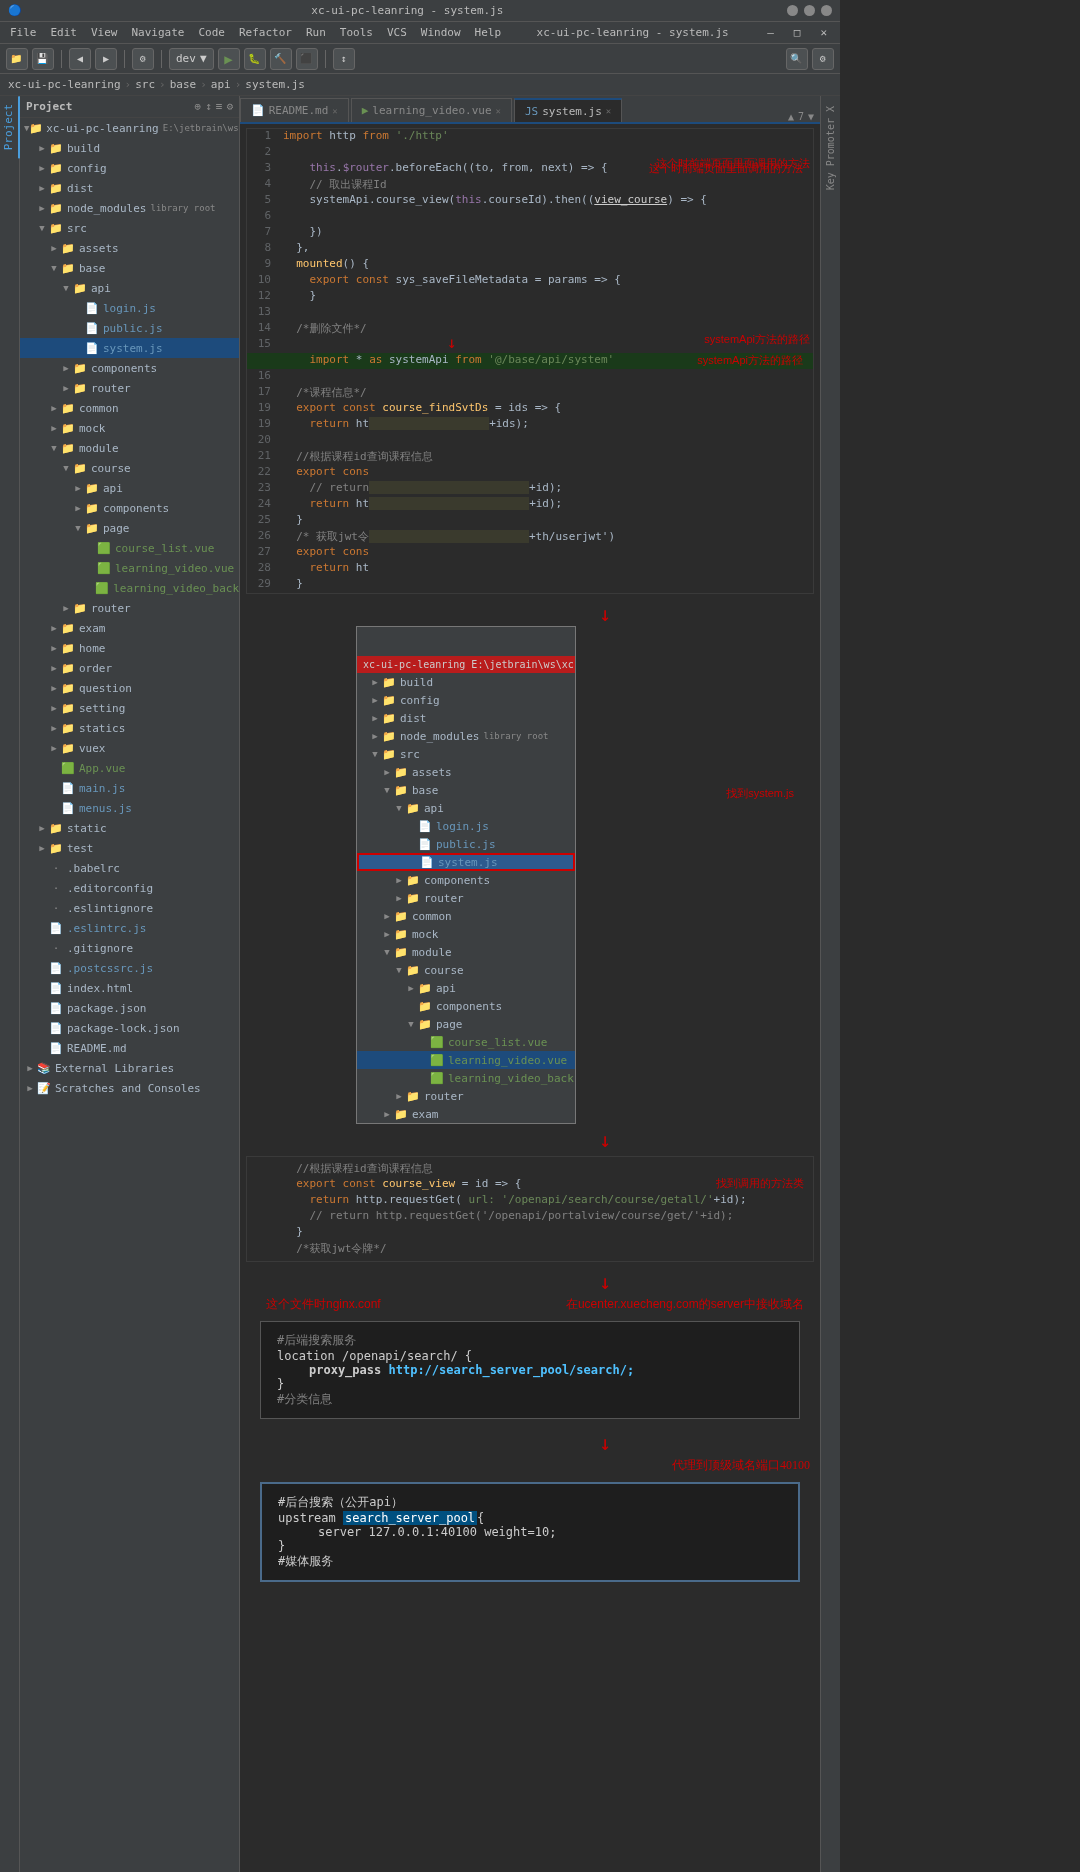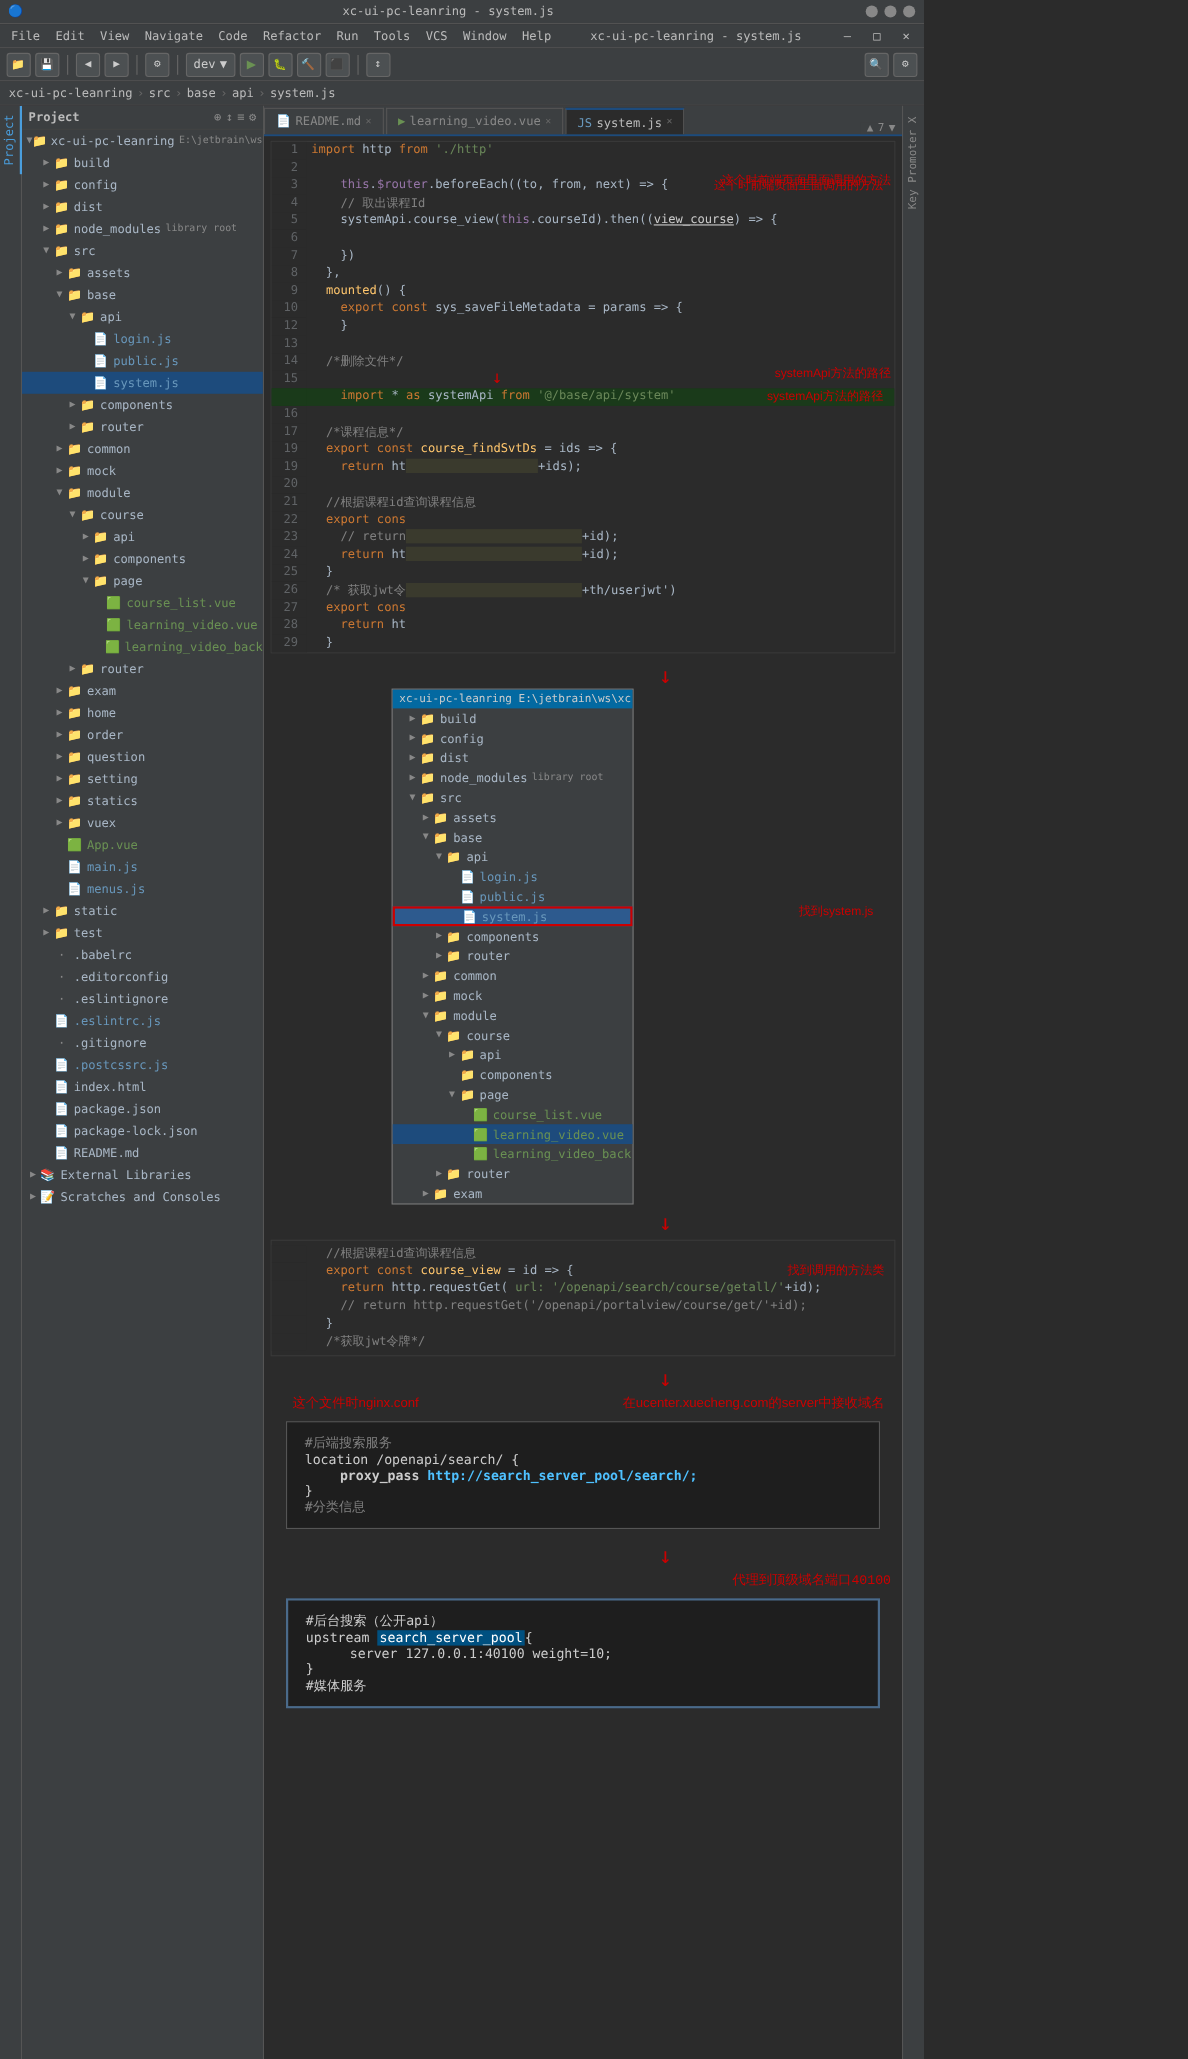--- a/index.html
+++ b/index.html
@@ -835,21 +835,21 @@
           </div>
           <div style="position:absolute; top:204px; right:10px; color:#cc0000; font-family:'Microsoft YaHei',sans-serif; font-size:11px;">
             systemApi方法的路径
           </div>
         </div>
 
         <div style="text-align:center; color:#cc0000; font-size:20px; padding:4px 0 0 150px;">↓</div>
 
         <div style="position:relative; margin: 0 6px;">
           <div style="background:#3c3f41; border:1px solid #777; width:220px; margin-left: 110px; font-size:11px; font-family:monospace;">
-            <div style="background:#0369a1; padding:3px 6px; font-size:10px; color:#ccc; white-space:nowrap;">
+            <div style="background:#b91c1c; padding:3px 6px; font-size:10px; color:#ccc; white-space:nowrap;margin-top:29px;">
               xc-ui-pc-leanring E:\jetbrain\ws\xc
             </div>
 
             <div class="tree-item" style="height:18px;">
               <span class="indent" style="width:8px;"></span>
               <span class="arrow">▶</span>
               <span class="icon folder-icon">📁</span>
               <span class="name">build</span>
             </div>
             <div class="tree-item" style="height:18px;">
@@ -994,21 +994,21 @@
               <span class="name">router</span>
             </div>
             <div class="tree-item" style="height:18px;">
               <span class="indent" style="width:20px;"></span>
               <span class="arrow">▶</span>
               <span class="icon folder-icon">📁</span>
               <span class="name">exam</span>
             </div>
           </div>
 
-          <span style="position:absolute; top:160px; right:20px; color:#cc0000; font-family:'Microsoft YaHei',sans-serif; font-size:11px;margin-top:35px;">找到system.js</span>
+          <span style="position:absolute; top:160px; right:20px; color:#cc0000; font-family:'Microsoft YaHei',sans-serif; font-size:11px;">找到system.js</span>
         </div>
 
         <div style="text-align:center; color:#cc0000; font-size:20px; padding:4px 0 0 150px;">↓</div>
 
         <div style="position:relative; margin: 4px 6px;">
           <div style="background:#2b2b2b; border:1px solid #3a3a3a; padding: 4px 0;">
             <div class="code-line">
               <span class="line-num"></span>
               <span class="line-content">  <span class="cmt">//根据课程id查询课程信息</span></span>
             </div>
@@ -1048,21 +1048,21 @@
           <div><span class="comment">#后端搜索服务</span></div>
           <div>location /openapi/search/ {</div>
           <div style="padding-left:32px;font-weight:bold;">proxy_pass <a style="color:#4fc1ff;">http://search_server_pool/search/;</a></div>
           <div>}</div>
           <div><span class="comment">#分类信息</span></div>
         </div>
 
         <div style="text-align:center; color:#cc0000; font-size:20px; padding:4px 0 0 150px;">↓</div>
 
         <div style="text-align:right; margin:2px 10px;">
-          <span style="color:#cc0000; font-family:Liberation Mono, monospace; font-size:12px;">代理到顶级域名端口40100</span>
+          <span style="color:#cc0000; font-family:Liberation Serif, serif; font-size:12px;">代理到顶级域名端口40100</span>
         </div>
 
         <div class="upstream-box">
           <div><span class="comment">#后台搜索（公开api）</span></div>
           <div>upstream <span class="highlight">search_server_pool</span>{</div>
           <div style="padding-left:40px;">server 127.0.0.1:40100 weight=10;</div>
           <div>}</div>
           <div><span class="comment">#媒体服务</span></div>
         </div>
 

